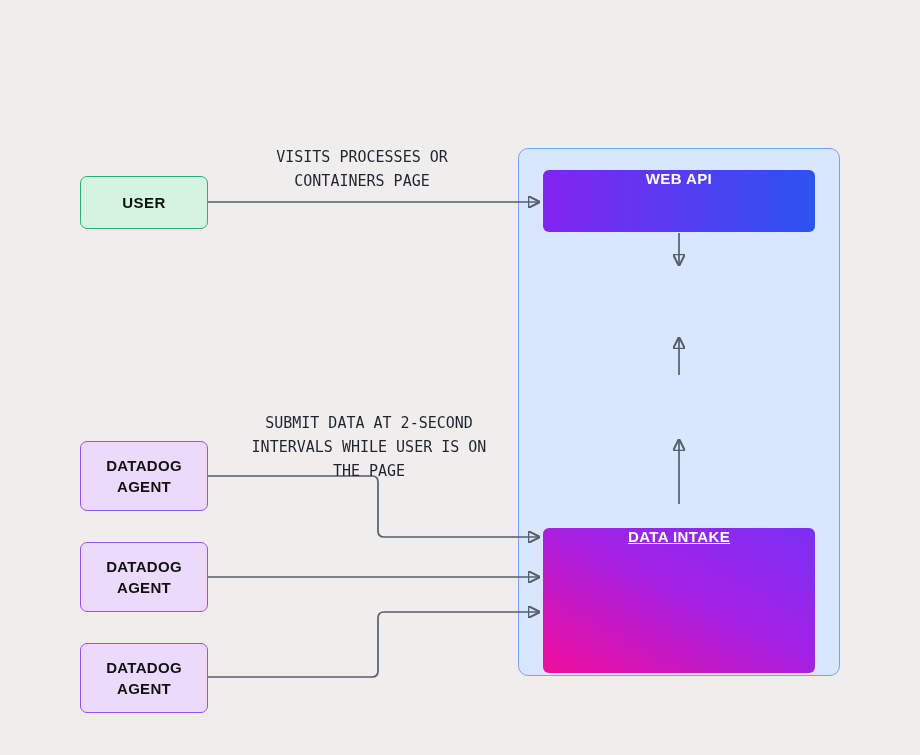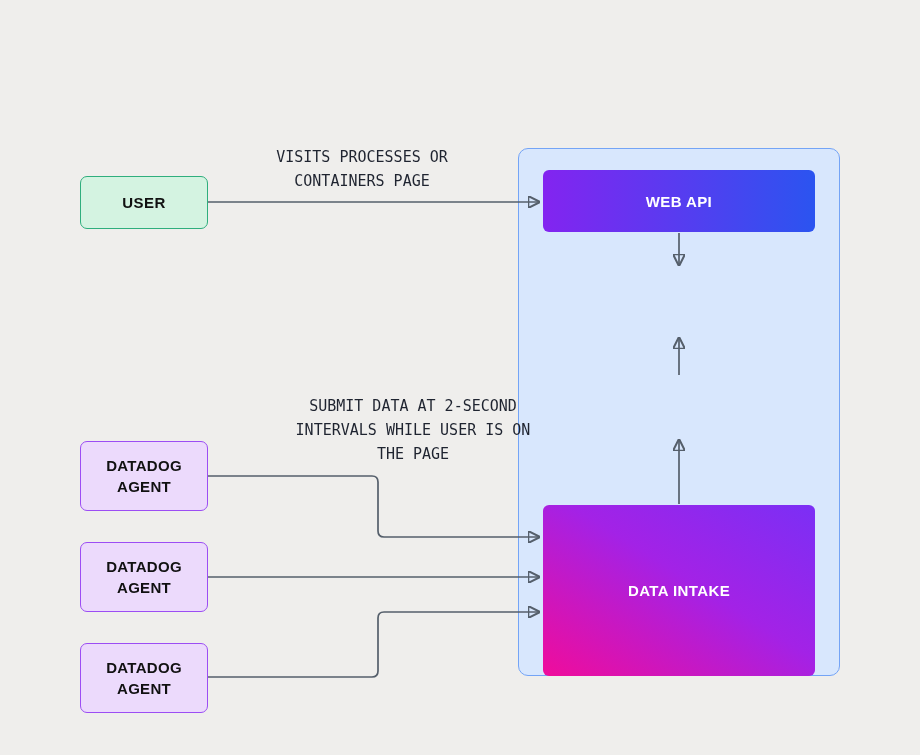--- a/index.html
+++ b/index.html
@@ -18,21 +18,21 @@
     font-size:24px;line-height:32px;font-weight:bold;color:#0d0d0d;
     letter-spacing:-0.2px;
   }
   .mono-note{
     position:absolute;
     font-family:"DejaVu Sans Mono","Liberation Mono",monospace;
     font-size:15px;line-height:24px;color:#1f2430;
     text-align:center;white-space:normal;
   }
   .note-user{left:246px;top:145px;width:232px;}
-  .note-agents{left:250px;top:394px;width:238px;margin-left:44px;}
+  .note-agents{left:250px;top:411px;width:238px;}
 
   .node{
     position:absolute;display:flex;align-items:center;justify-content:center;
     text-align:center;font-weight:bold;border-radius:7px;
     box-sizing:border-box;
   }
   .node-user{
     left:80px;top:176px;width:128px;height:53px;
     background:#d4f3e1;border:1.5px solid #2fae7d;
     color:#111;font-size:15px;letter-spacing:0.4px;
@@ -47,28 +47,28 @@
   .agent-2{top:542px;}
   .agent-3{top:643px;}
 
   .panel{
     position:absolute;left:518px;top:148px;width:322px;height:528px;
     background:#d8e7fd;border:1.5px solid #74a4f6;border-radius:10px;
     box-sizing:border-box;
   }
   .gnode{
     position:absolute;left:543px;width:272px;
-    display:flex;align-items:center;justify-content:center;
+    display:flex;align-items:flex-start;justify-content:center;
     color:#fff;font-weight:bold;font-size:15px;letter-spacing:0.4px;
     border-radius:6px;
   }
   .g-webapi{top:170px;height:62px;background:linear-gradient(90deg,#8324f0 0%,#2b54f0 100%);}
   .g-live{top:270px;height:63px;background:linear-gradient(90deg,#8324f0 0%,#2166f2 100%);}
   .g-kafka{top:376px;height:59px;background:linear-gradient(90deg,#8324f0 0%,#2b54f0 100%);}
-  .g-intake{top:505px;height:171px;background:linear-gradient(to top right,#f00c9b 0%,#a322e6 55%,#7b2ff5 100%);}
+  .g-intake{top:528px;height:145px;background:linear-gradient(to top right,#f00c9b 0%,#a322e6 55%,#7b2ff5 100%);text-decoration:underline;}
 
   svg.wires{position:absolute;left:0;top:0;width:920px;height:755px;}
   svg.wires path{stroke:#555f6b;stroke-width:1.7;fill:none;}
 </style>
 </head>
 <body>
 
 <div class="canvas">
 
 

